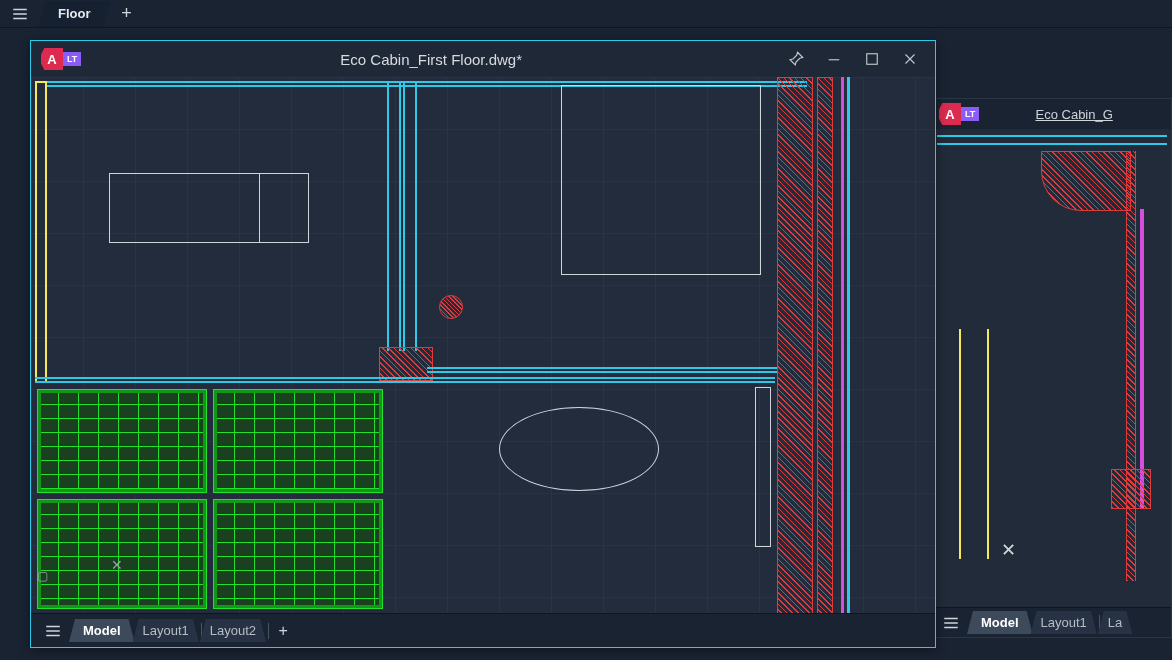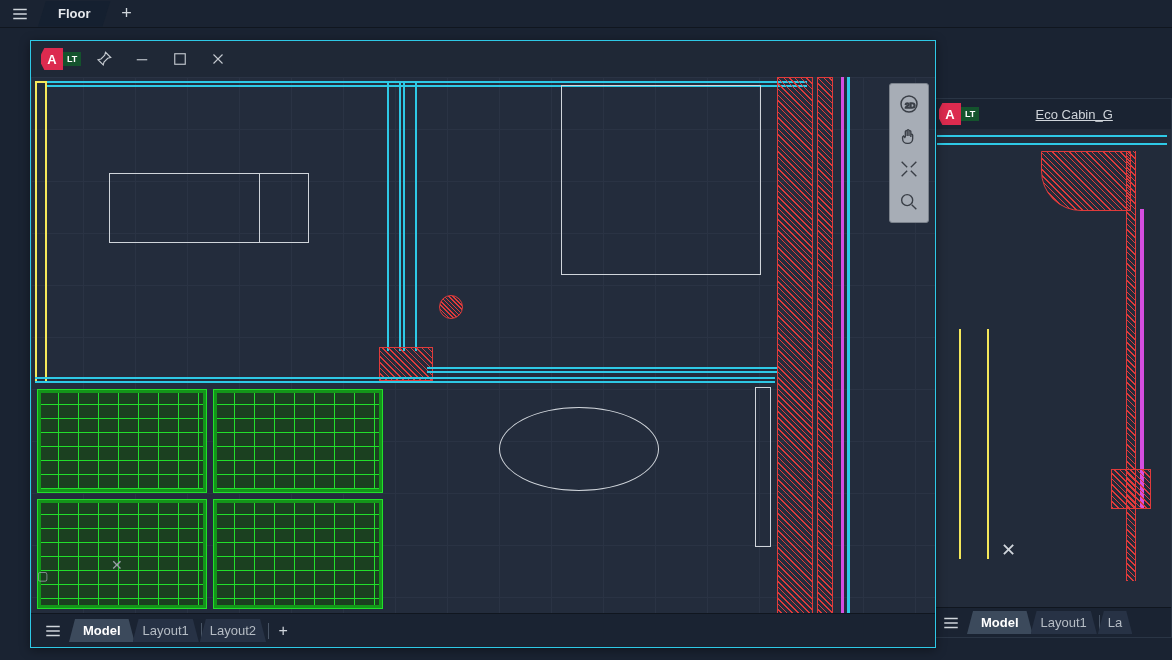--- a/index.html
+++ b/index.html
@@ -33,21 +33,21 @@
   }
   .app-badge {
     display:inline-flex; align-items:center; height:22px;
   }
   .app-badge .a {
     width:22px; height:22px; background:#dc2b4f; display:flex; align-items:center;
     justify-content:center; color:#fff; font-weight:bold; font-size:13px;
     clip-path: polygon(0 30%, 15% 0, 100% 0, 100% 100%, 15% 100%, 0 70%);
   }
   .app-badge .lt {
-    background:#14532d; color:#fff; font-size:9px; font-weight:700;
+    background:#8b5cf6; color:#fff; font-size:9px; font-weight:700;
     padding:2px 4px; height:14px; display:flex; align-items:center;
   }
   .bg-window .title { flex:1; font-size:13px; text-align:center; color:#cfd4da; overflow:hidden; white-space:nowrap;text-decoration:underline; }
   .bg-canvas { position:relative; height:calc(100% - 60px); background:#222b3a; overflow:hidden; }
   .bg-bottombar {
     height:30px; background:#1a2332; display:flex; align-items:center; gap:2px; padding:0 6px; border-top:1px solid #10161f;
   }
   .tab-model {
     padding:4px 14px; background:#3c4a5c; color:#fff; font-weight:700; font-size:13px;
     clip-path: polygon(6px 0, calc(100% - 6px) 0, 100% 100%, 0 100%);
@@ -163,20 +163,21 @@
       <div class="tab-layout"><span>La</span></div>
     </div>
   </div>
 
   <div class="float-window">
     <div class="titlebar">
       <span class="app-badge">
         <span class="a">A</span>
         <span class="lt">LT</span>
       </span>
+      <div class="title">Eco Cabin_First Floor.dwg*</div>
       <div class="tb-btn">
         <svg class="ico" viewBox="0 0 24 24">
             <path d="M14 3l7 7-4 1-5 5-1 4-7-7 4-1 5-5z"></path>
           </svg>
       </div>
       <div class="tb-btn">
         <svg class="ico" viewBox="0 0 24 24">
             <path d="M5 13h14"></path>
           </svg>
       </div>
@@ -224,44 +225,20 @@
       <div class="dwg green-grid" style="left:6px;top:422px;width:170px;height:110px;"></div>
       <div class="dwg green-grid" style="left:182px;top:422px;width:170px;height:110px;"></div>
 
       <div class="dwg ellipse" style="left:468px;top:330px;width:160px;height:84px;"></div>
 
       <div class="dwg white-box" style="left:724px;top:310px;width:16px;height:160px;border:1px solid #d0d5db;"></div>
 
       <div class="dwg" style="left:80px;top:480px;color:#9aa1a9;font-size:14px;">✕</div>
       <div class="dwg" style="left:6px;top:492px;color:#9aa1a9;font-size:12px;">▢</div>
 
-      <div class="nav-widget">
-        <div>
-          <svg width="24" height="24" viewBox="0 0 24 24" fill="none" stroke="#3a3f47" stroke-width="1.5">
-            <circle cx="12" cy="12" r="8"></circle>
-              <text x="8" y="16" font-size="8" fill="#3a3f47">2D</text>
-          </svg>
-        </div>
-        <div>
-          <svg width="22" height="22" viewBox="0 0 24 24" fill="none" stroke="#3a3f47" stroke-width="1.5">
-            <path d="M8 12V6a1 1 0 112 0v5M10 11V5a1 1 0 112 0v6M12 11V6a1 1 0 112 0v5M14 12v-2a1 1 0 112 0v4a5 5 0 01-5 5h-1a5 5 0 01-5-5v-2l1-1 2 2"></path>
-          </svg>
-        </div>
-        <div>
-          <svg width="22" height="22" viewBox="0 0 24 24" fill="none" stroke="#3a3f47" stroke-width="1.5">
-            <path d="M4 4l6 6M20 4l-6 6M4 20l6-6M20 20l-6-6"></path>
-          </svg>
-        </div>
-        <div>
-          <svg width="22" height="22" viewBox="0 0 24 24" fill="none" stroke="#3a3f47" stroke-width="1.5">
-            <circle cx="10" cy="10" r="6"></circle>
-              <path d="M15 15l5 5"></path>
-          </svg>
-        </div>
-      </div>
     </div>
 
     <div class="bottombar">
       <div class="hamburger-btn">
         <svg class="ico" viewBox="0 0 24 24">
             <path d="M3 6h18M3 12h18M3 18h18" stroke-width="2"></path>
           </svg>
       </div>
       <div class="tab-model"><span>Model</span></div>
       <div class="tab-layout"><span>Layout1</span></div>

